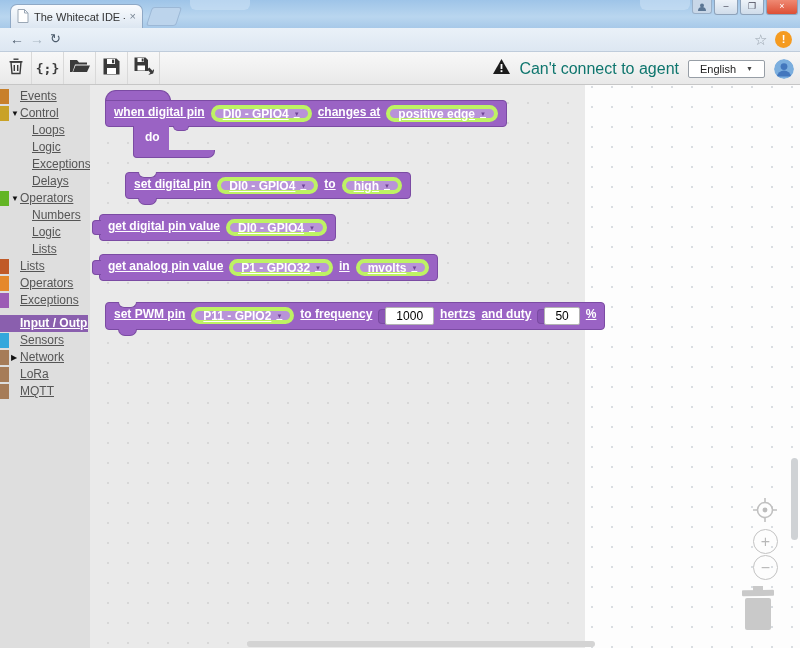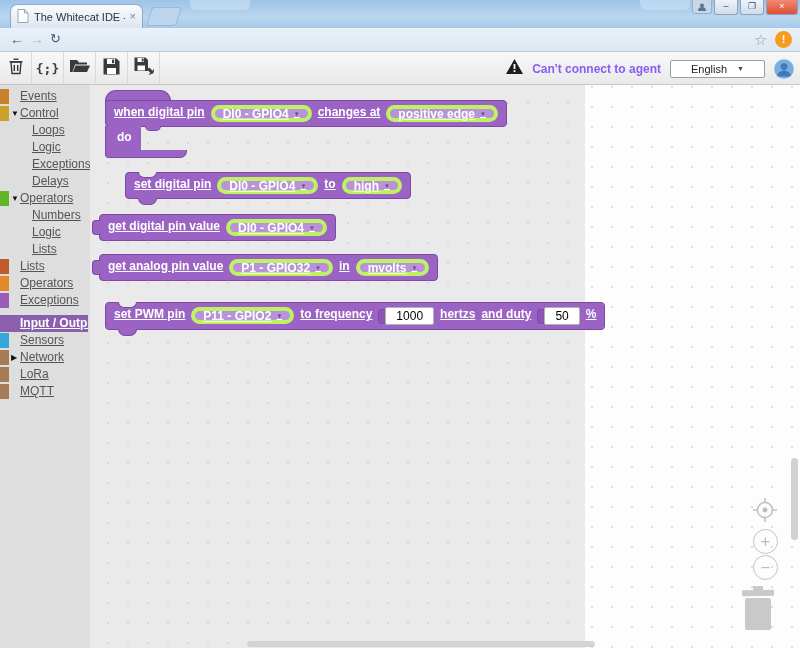--- a/index.html
+++ b/index.html
@@ -42,23 +42,23 @@
     background:#f59b20; color:#fff; font-weight:bold; font-size:11px; text-align:center; line-height:17px; }
 
   
   .apptoolbar { position:absolute; left:0; top:52px; width:800px; height:33px;
     background:linear-gradient(#f8f8f8,#e9e9e9); border-bottom:1px solid #c6c6c6; display:flex; }
   .toolbtn { width:32px; height:32px; display:flex; align-items:center; justify-content:center;
     border-right:1px solid #d9d9d9; color:#3a3a3a; }
   .toolbtn .glyph { font-family:"DejaVu Sans Mono", monospace; font-weight:bold; font-size:13px; }
   .tool-right { position:absolute; right:6px; top:52px; height:33px; display:flex;
     align-items:center; gap:9px; }
-  .warn-text { font-size:12px; color:#8b5cf6;font-weight:bold; }
+  .warn-text { font-size:16px; color:#0f766e; }
   .langselect { background:#fff; border:1px solid #979ea6; border-radius:2px;
-    padding:2px 20px; font-size:11px; color:#222; display:flex; align-items:center; gap:10px; }
+    padding:2px 11px; font-size:11px; color:#222; display:flex; align-items:center; gap:10px; }
   .langselect .caret { font-size:7px; color:#444; }
   .avatar { width:20px; height:20px; border-radius:50%; overflow:hidden; }
 
   
   .sidebar { position:absolute; left:0; top:85px; width:90px; height:563px;
     background:#dedede; font-size:12px; color:#555; padding-top:3px; }
   .cat { position:relative; height:17px; line-height:17px; white-space:nowrap; cursor:default;text-decoration:underline; }
   .cat .sq { position:absolute; left:0; top:1px; width:9px; height:15px; }
   .cat .arr { position:absolute; left:11px; top:0; font-size:8px; color:#111; }
   .cat .lbl { display:block; padding-left:20px; overflow:hidden; }
@@ -85,21 +85,21 @@
   .block.hat .brow { border-top-left-radius:0; }
   .block.stmt .brow::before { content:""; position:absolute; top:-1px; left:12px; width:17px;
     height:5px; background:#eaeaea; border:1px solid #7b4ba3; border-top:none;
     border-radius:0 0 7px 7px; }
   .block.stmt .brow::after { content:""; position:absolute; bottom:-7px; left:12px; width:17px;
     height:6px; background:#9a63c4; border:1px solid #7b4ba3; border-top:none;
     border-radius:0 0 7px 7px; }
   .block.value .brow::before { content:""; position:absolute; left:-8px; top:5px; width:8px;
     height:13px; background:#9a63c4; border:1px solid #7b4ba3; border-right:none;
     border-radius:4px 0 0 4px; }
-  .hat-row2 { position:relative; height:31px; width:110px; }
+  .hat-row2 { position:relative; height:31px; width:110px;margin-left:28px; }
   .do-col { position:absolute; left:0; top:-1px; width:36px; height:25px; background:#9a63c4;
     border-left:1px solid #7b4ba3; padding:4px 0 0 11px; }
   .slot-notch { position:absolute; left:40px; top:-1px; width:16px; height:5px; background:#9a63c4;
     border:1px solid #7b4ba3; border-top:none; border-radius:0 0 7px 7px; }
   .bottom-arm { position:absolute; left:0; top:23px; width:82px; height:8px; background:#9a63c4;
     border:1px solid #7b4ba3; border-top:none; border-radius:0 0 7px 4px; }
   .dd { display:inline-flex; align-items:center; gap:5px; background:#b893d8;
     border:4px solid #bef264; border-radius:9px; padding:1px 8px; height:17px; }
   .dd .caret { font-size:6px; color:#6f4396; }
   .numwrap { display:inline-flex; align-items:center; }

